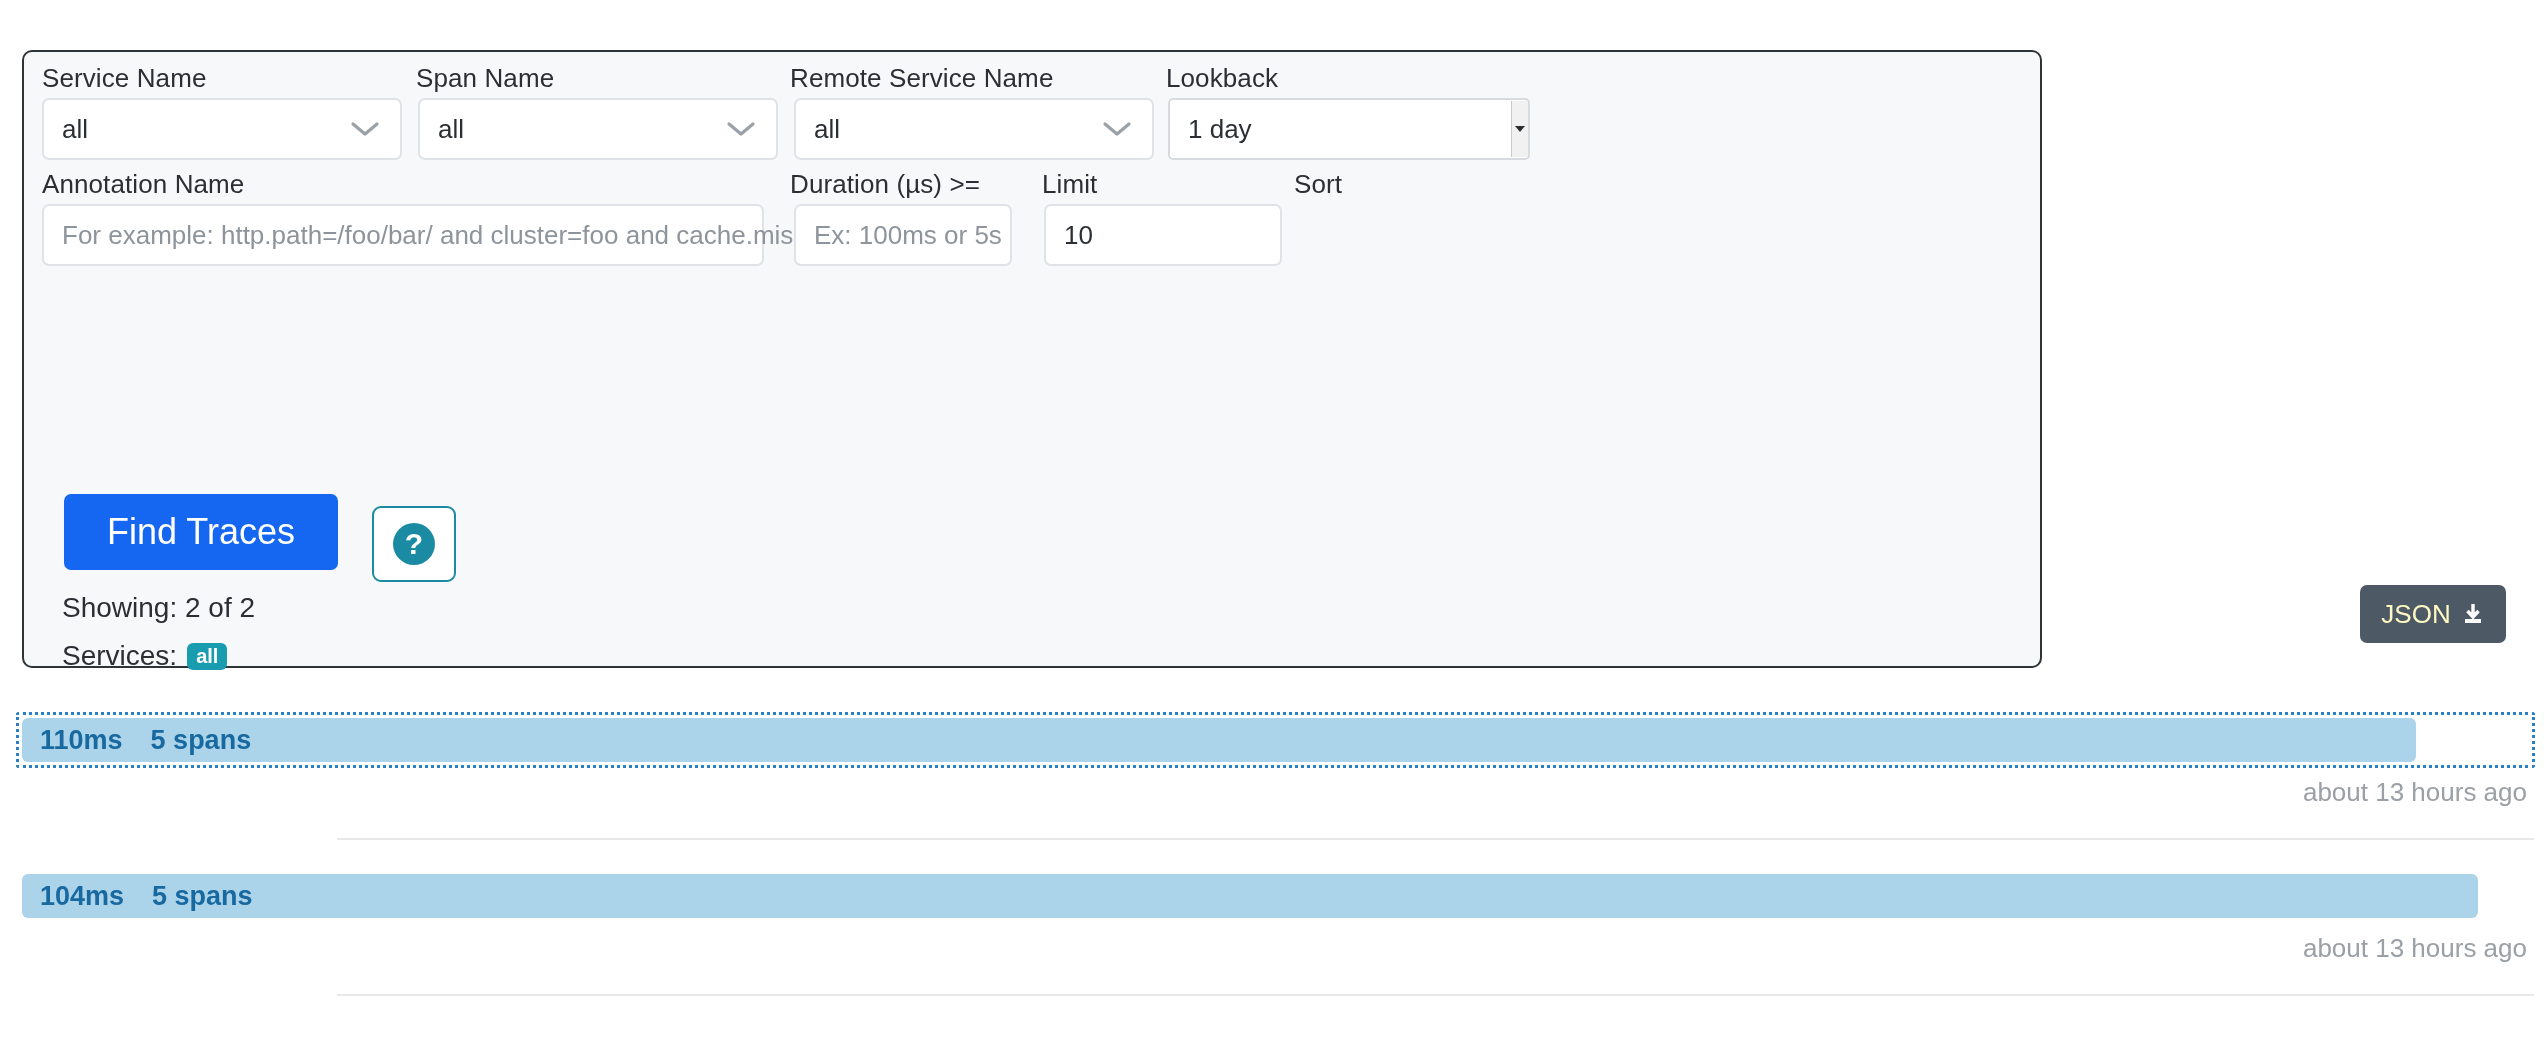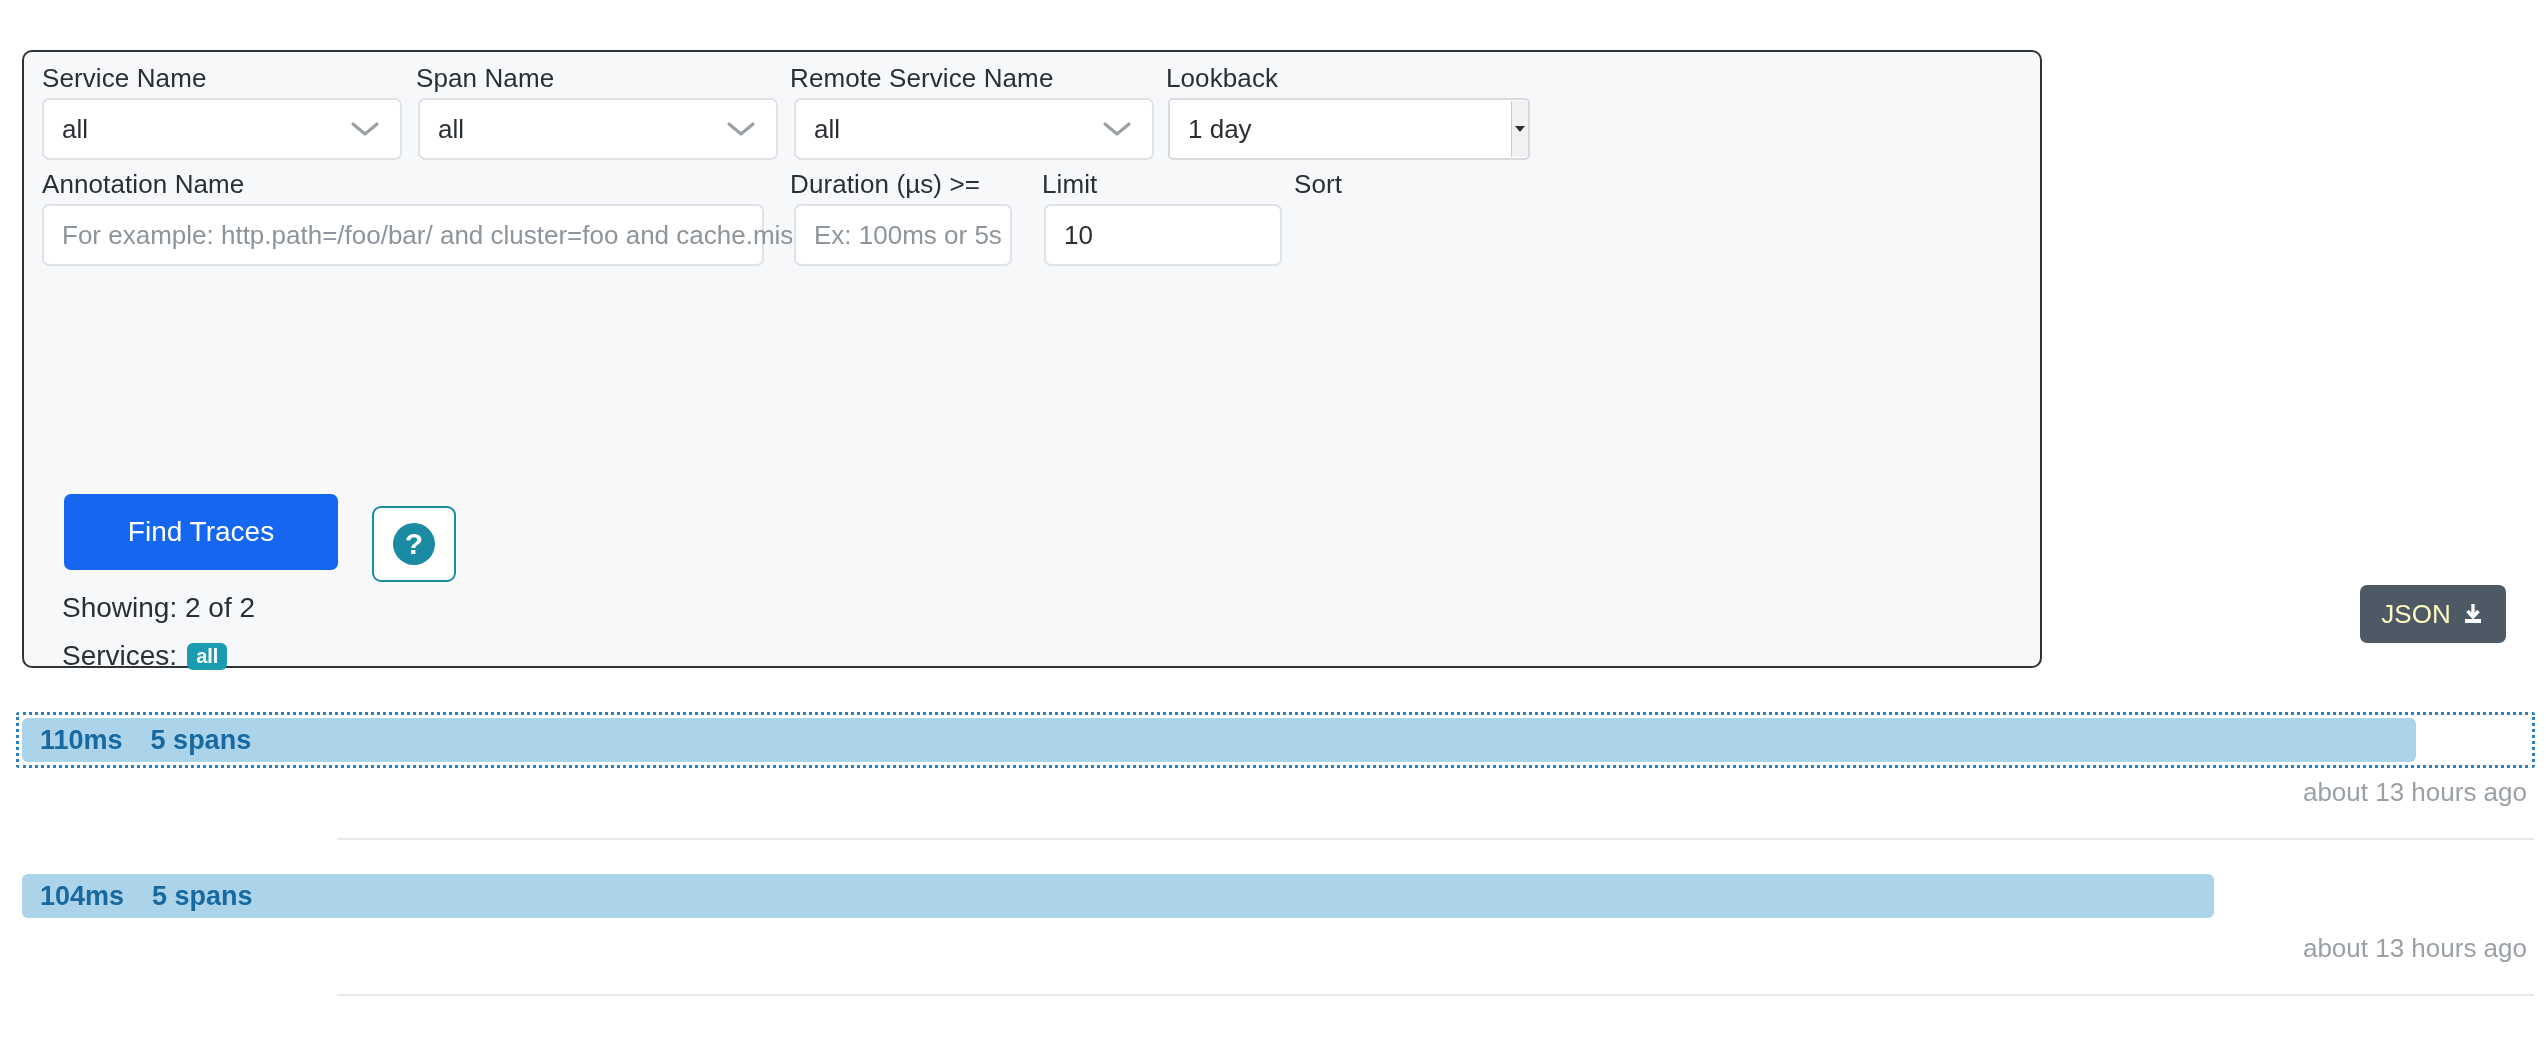--- a/index.html
+++ b/index.html
@@ -73,21 +73,21 @@
   }
 
   
   .btn-find {
     position: absolute;
     left: 40px; top: 442px;
     width: 274px; height: 76px;
     background: #1566f0;
     border: none; border-radius: 7px;
     color: #ffffff;
-    font-size: 28px;
+    font-size: 36px;
     font-family: "Liberation Sans", sans-serif;
     cursor: pointer;
     padding: 0;
   }
 
   .btn-help {
     position: absolute;
     left: 348px; top: 454px;
     width: 84px; height: 76px;
     background: #ffffff;
@@ -276,19 +276,19 @@
   <div class="trace-focus" style="left:16px; top:712px; width:2519px; height:56px;"></div>
   <div class="trace-bar" style="top:718px; width:2394px;">
     <span class="tr-dur">110ms</span>
     <span class="tr-spans">5 spans</span>
   </div>
   <div class="trace-time" style="left:1900px; top:777px; width:627px;">about 13 hours ago</div>
   <div class="trace-divider" style="top:838px; width:2197px;"></div>
 </div>
 
 <div class="trace-item" style="top:0;">
-  <div class="trace-bar" style="top:874px; width:2192px;">
+  <div class="trace-bar" style="top:874px; width:2456px;">
     <span class="tr-dur">104ms</span>
     <span class="tr-spans">5 spans</span>
   </div>
   <div class="trace-time" style="left:1900px; top:933px; width:627px;">about 13 hours ago</div>
   <div class="trace-divider" style="top:994px; width:2197px;"></div>
 </div>
 
 </body></html>

